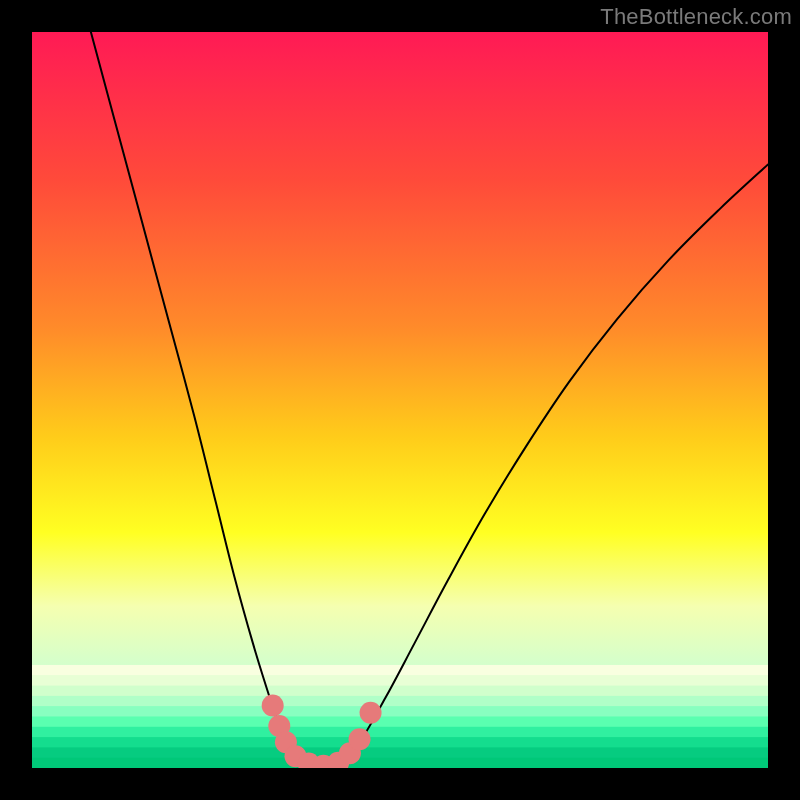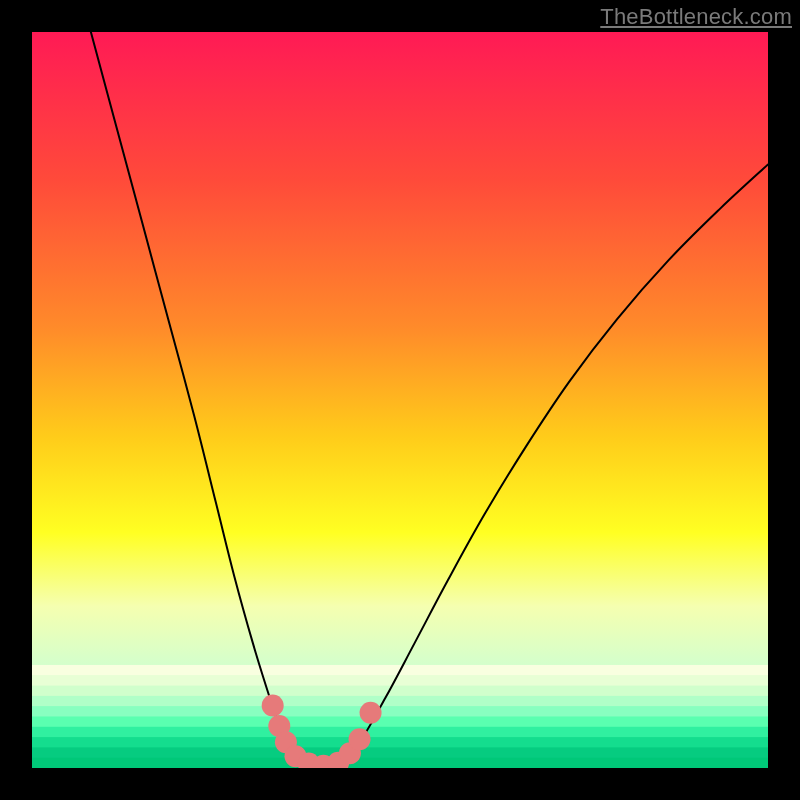--- a/index.html
+++ b/index.html
@@ -29,21 +29,20 @@
   }
   .watermark {
     position: absolute;
     top: 4px;
     right: 8px;
     color: #7a7a7a;
     font-size: 22px;
     font-weight: 500;
     letter-spacing: 0.2px;
     z-index: 10;
-    text-decoration: underline;
   }
   svg {
     display: block;
   }
 </style>
 </head>
 <body>
 
 <div class="frame">
   <div class="watermark">TheBottleneck.com</div>

